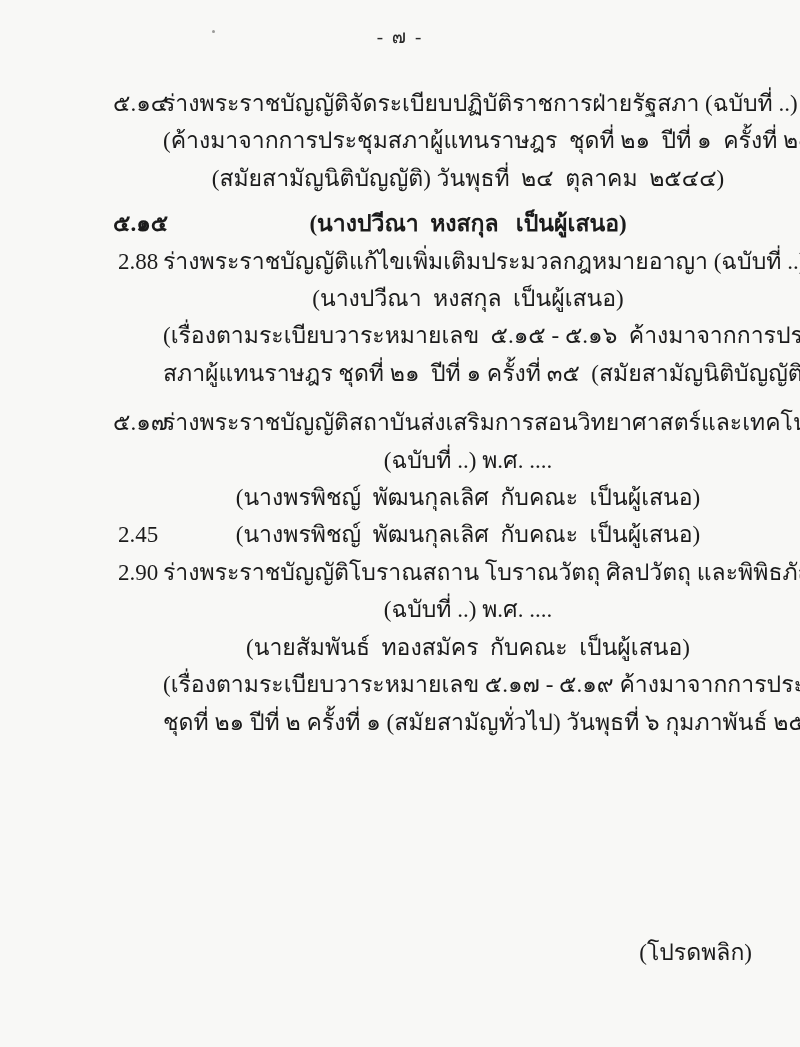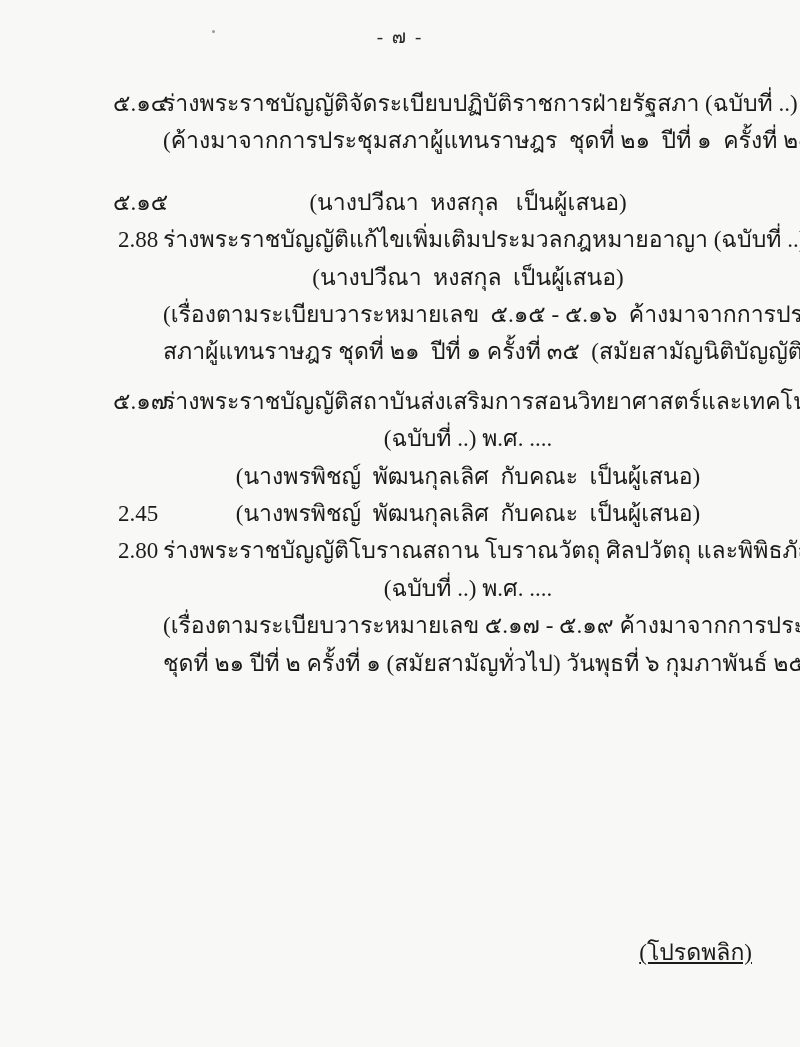--- a/index.html
+++ b/index.html
@@ -41,21 +41,21 @@
     left: 113px;
     top: 85px;
     width: 660px;
   }
   .item {
     display: grid;
     grid-template-columns: 50px 1fr;
     align-items: start;
     text-align: center;
   }
-  .item.gap-a { margin-top: 24px; }
+  .item.gap-a { margin-top: 8px; font-weight: bold; }
   .item.gap-b { margin-top: 12px; }
   .item-no {
     font-size: 23px;
     line-height: 37.4px;
     white-space: pre;
     color: #1b1b1b;
   }
   .item-lines { min-width: 0; }
   .line {
     font-size: 23px;
@@ -63,38 +63,38 @@
     white-space: pre;
     color: #1b1b1b;
   }
   .turn-note {
     position: absolute;
     top: 938px;
     right: 48px;
     font-size: 23px;
     line-height: 30px;
     color: #1b1b1b;
-    text-decoration: underline;
   }
 </style>
 </head>
 <body>
 
 <div class="page">
 
   <div class="page-number">- ๗ -</div>
   <div class="scan-dot"></div>
 
   <div class="content">
 
     <div class="item">
       <div class="item-no">๕.๑๔</div>
       <div class="item-lines">
         <div class="line">ร่างพระราชบัญญัติจัดระเบียบปฏิบัติราชการฝ่ายรัฐสภา (ฉบับที่ ..) พ.ศ. ....</div>
         <div class="line">(ค้างมาจากการประชุมสภาผู้แทนราษฎร  ชุดที่ ๒๑  ปีที่ ๑  ครั้งที่ ๒๕</div>
+        <div class="line">(สมัยสามัญนิติบัญญัติ) วันพุธที่  ๒๔  ตุลาคม  ๒๕๔๔)</div>
       </div>
     </div>
 
     <div class="item gap-a">
       <div class="item-no">๕.๑๕</div>
       <div class="item-lines">
         <div class="line">(นางปวีณา  หงสกุล   เป็นผู้เสนอ)</div>
       </div>
     </div>
 
@@ -118,24 +118,25 @@
     </div>
 
     <div class="item">
       <div class="item-no">2.45</div>
       <div class="item-lines">
         <div class="line">(นางพรพิชญ์  พัฒนกุลเลิศ  กับคณะ  เป็นผู้เสนอ)</div>
       </div>
     </div>
 
     <div class="item">
-      <div class="item-no">2.80</div>
+      <div class="item-no">2.90</div>
       <div class="item-lines">
         <div class="line">ร่างพระราชบัญญัติโบราณสถาน โบราณวัตถุ ศิลปวัตถุ และพิพิธภัณฑสถานแห่งชาติ</div>
         <div class="line">(ฉบับที่ ..) พ.ศ. ....</div>
+        <div class="line">(นายสัมพันธ์  ทองสมัคร  กับคณะ  เป็นผู้เสนอ)</div>
         <div class="line">(เรื่องตามระเบียบวาระหมายเลข ๕.๑๗ - ๕.๑๙ ค้างมาจากการประชุมสภาผู้แทนราษฎร</div>
         <div class="line">ชุดที่ ๒๑ ปีที่ ๒ ครั้งที่ ๑ (สมัยสามัญทั่วไป) วันพุธที่ ๖ กุมภาพันธ์ ๒๕๔๕)</div>
       </div>
     </div>
 
   </div>
 
   <div class="turn-note">(โปรดพลิก)</div>
 
 </div>

